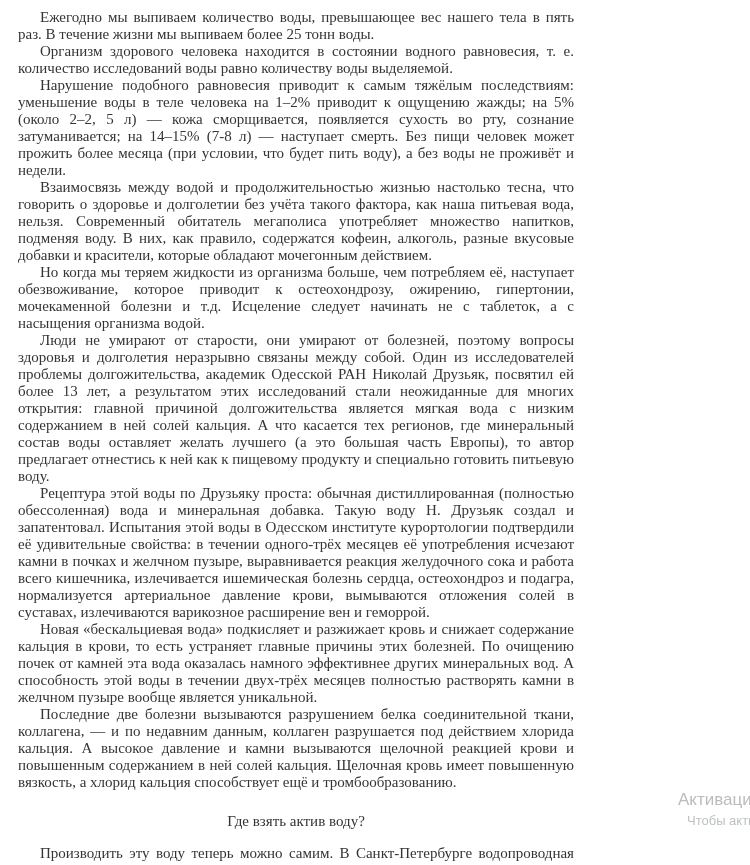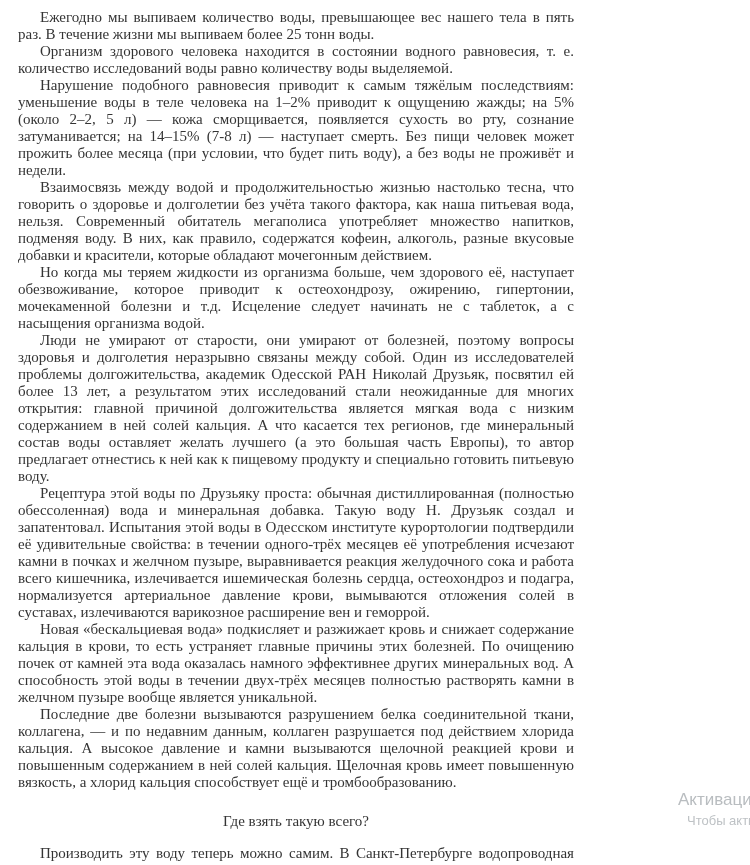--- a/index.html
+++ b/index.html
@@ -56,24 +56,24 @@
   }
 </style>
 </head>
 <body>
 
 <div class="page">
   <p class="para">Ежегодно мы выпиваем количество воды, превышающее вес нашего тела в пять раз. В течение жизни мы выпиваем более 25 тонн воды.</p>
   <p class="para">Организм здорового человека находится в состоянии водного равновесия, т. е. количество исследований воды равно количеству воды выделяемой.</p>
   <p class="para">Нарушение подобного равновесия приводит к самым тяжёлым последствиям: уменьшение воды в теле человека на 1–2% приводит к ощущению жажды; на 5% (около 2–2, 5 л) — кожа сморщивается, появляется сухость во рту, сознание затуманивается; на 14–15% (7-8 л) — наступает смерть. Без пищи человек может прожить более месяца (при условии, что будет пить воду), а без воды не проживёт и недели.</p>
   <p class="para">Взаимосвязь между водой и продолжительностью жизнью настолько тесна, что говорить о здоровье и долголетии без учёта такого фактора, как наша питьевая вода, нельзя. Современный обитатель мегаполиса употребляет множество напитков, подменяя воду. В них, как правило, содержатся кофеин, алкоголь, разные вкусовые добавки и красители, которые обладают мочегонным действием.</p>
-  <p class="para">Но когда мы теряем жидкости из организма больше, чем здорового её, наступает обезвоживание, которое приводит к остеохондрозу, ожирению, гипертонии, мочекаменной болезни и т.д. Исцеление следует начинать не с таблеток, а с насыщения организма водой.</p>
+  <p class="para">Но когда мы теряем жидкости из организма больше, чем потребляем её, наступает обезвоживание, которое приводит к остеохондрозу, ожирению, гипертонии, мочекаменной болезни и т.д. Исцеление следует начинать не с таблеток, а с насыщения организма водой.</p>
   <p class="para">Люди не умирают от старости, они умирают от болезней, поэтому вопросы здоровья и долголетия неразрывно связаны между собой. Один из исследователей проблемы долгожительства, академик Одесской РАН Николай Друзьяк, посвятил ей более 13 лет, а результатом этих исследований стали неожиданные для многих открытия: главной причиной долгожительства является мягкая вода с низким содержанием в ней солей кальция. А что касается тех регионов, где минеральный состав воды оставляет желать лучшего (а это большая часть Европы), то автор предлагает отнестись к ней как к пищевому продукту и специально готовить питьевую воду.</p>
   <p class="para">Рецептура этой воды по Друзьяку проста: обычная дистиллированная (полностью обессоленная) вода и минеральная добавка. Такую воду Н. Друзьяк создал и запатентовал. Испытания этой воды в Одесском институте курортологии подтвердили её удивительные свойства: в течении одного-трёх месяцев её употребления исчезают камни в почках и желчном пузыре, выравнивается реакция желудочного сока и работа всего кишечника, излечивается ишемическая болезнь сердца, остеохондроз и подагра, нормализуется артериальное давление крови, вымываются отложения солей в суставах, излечиваются варикозное расширение вен и геморрой.</p>
   <p class="para">Новая «бескальциевая вода» подкисляет и разжижает кровь и снижает содержание кальция в крови, то есть устраняет главные причины этих болезней. По очищению почек от камней эта вода оказалась намного эффективнее других минеральных вод. А способность этой воды в течении двух-трёх месяцев полностью растворять камни в желчном пузыре вообще является уникальной.</p>
   <p class="para">Последние две болезни вызываются разрушением белка соединительной ткани, коллагена, — и по недавним данным, коллаген разрушается под действием хлорида кальция. А высокое давление и камни вызываются щелочной реакцией крови и повышенным содержанием в ней солей кальция. Щелочная кровь имеет повышенную вязкость, а хлорид кальция способствует ещё и тромбообразованию.</p>
-  <h2 class="heading">Где взять такую всего?</h2>
+  <h2 class="heading">Где взять актив воду?</h2>
   <p class="para">Производить эту воду теперь можно самим. В Санкт-Петербурге водопроводная вода является маломинерализованной, содержание кальция в ней не превышает 8 мг/л, так что очистка бытовыми фильтрами вполне достаточна для приготовления воды-полуфабриката. Для обогащения воды необходимыми макроэлементами нужно использовать минеральную добавку «Добрянка».</p>
   <p class="para">Составляющие этой добавки: калий и магний в виде сульфатных солей.</p>
 </div>
 
 <div class="watermark-line1">Активаци</div>
 <div class="watermark-line2">Чтобы актив</div>
 
 </body></html>

